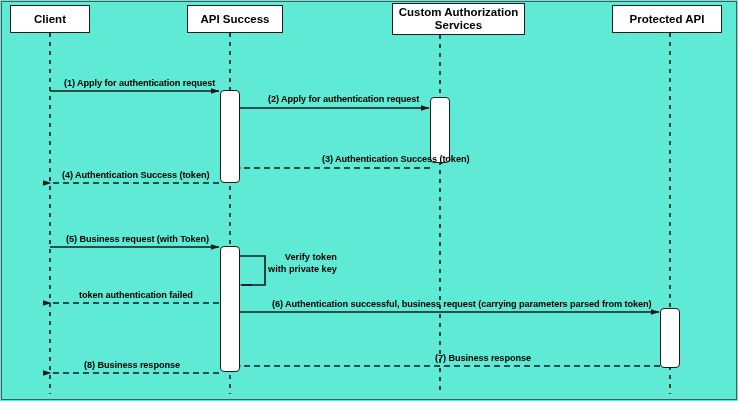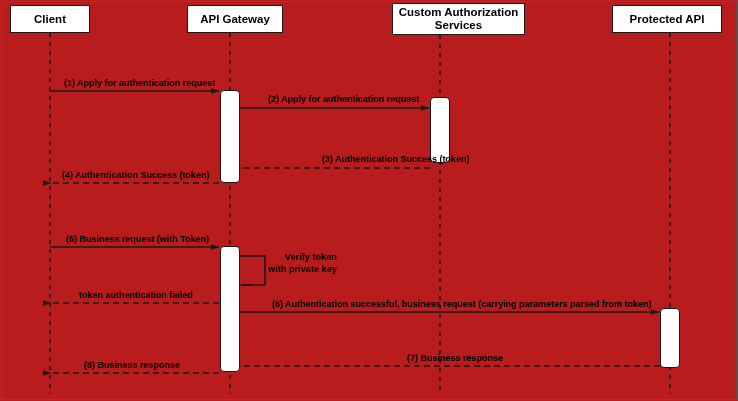--- a/index.html
+++ b/index.html
@@ -4,21 +4,21 @@
 <style>
   html, body {
     margin: 0;
     padding: 0;
     background: #ffffff;
   }
   #diagram-root {
     position: relative;
     width: 738px;
     height: 401px;
-    background: #b91c1c;
+    background: #5eead4;
     overflow: hidden;
     font-family: "Liberation Sans", sans-serif;
   }
   #diagram-border {
     position: absolute;
     left: 0.5px; top: 0.5px;
     width: 736px; height: 399px;
     border: 1px solid #555555;
     box-sizing: border-box;
   }
@@ -128,21 +128,21 @@
     <line x1="660" y1="366" x2="241" y2="366" stroke="#1a1a1a" stroke-width="1.6" stroke-dasharray="6,4" marker-end="url(#arrowFilledL)"></line>
 
     <line x1="219" y1="373" x2="51" y2="373" stroke="#1a1a1a" stroke-width="1.6" stroke-dasharray="6,4" marker-end="url(#arrowFilledL)"></line>
   </svg>
 
   <div class="participant-box" style="left:10px; top:5px; width:80px; height:28px;">
     <span>Client</span>
   </div>
 
   <div class="participant-box" style="left:187px; top:5px; width:96px; height:28px;">
-    <span>API Gateway</span>
+    <span>API Success</span>
   </div>
 
   <div class="participant-box" style="left:392px; top:3px; width:133px; height:32px;">
     <span>Custom Authorization Services</span>
   </div>
 
   <div class="participant-box" style="left:612px; top:5px; width:110px; height:28px;">
     <span>Protected API</span>
   </div>
 
@@ -158,21 +158,21 @@
   <div class="msg-label" style="left:296px; top:154px;padding-left:26px;">(3) Authentication Success (token)</div>
 
   <div class="msg-label" style="left:62px; top:170px;">(4) Authentication Success (token)</div>
 
   <div class="msg-label" style="left:66px; top:234px;text-align:center;">(5) Business request (with Token)</div>
 
   <div class="msg-label" style="left:79px; top:290px;">token authentication failed</div>
 
   <div class="msg-label" style="left:272px; top:299px;">(6) Authentication successful, business request (carrying parameters parsed from token)</div>
 
-  <div class="msg-label" style="left:400px; top:353px;padding-left:7px;">(7) Business response</div>
+  <div class="msg-label" style="left:428px; top:353px;padding-left:7px;">(7) Business response</div>
 
   <div class="msg-label" style="left:84px; top:360px;">(8) Business response</div>
 
   <div class="self-label" style="left:268px; top:252px;">
     <div>Verify token</div>
     <div>with private key</div>
   </div>
 
 
 </div>

